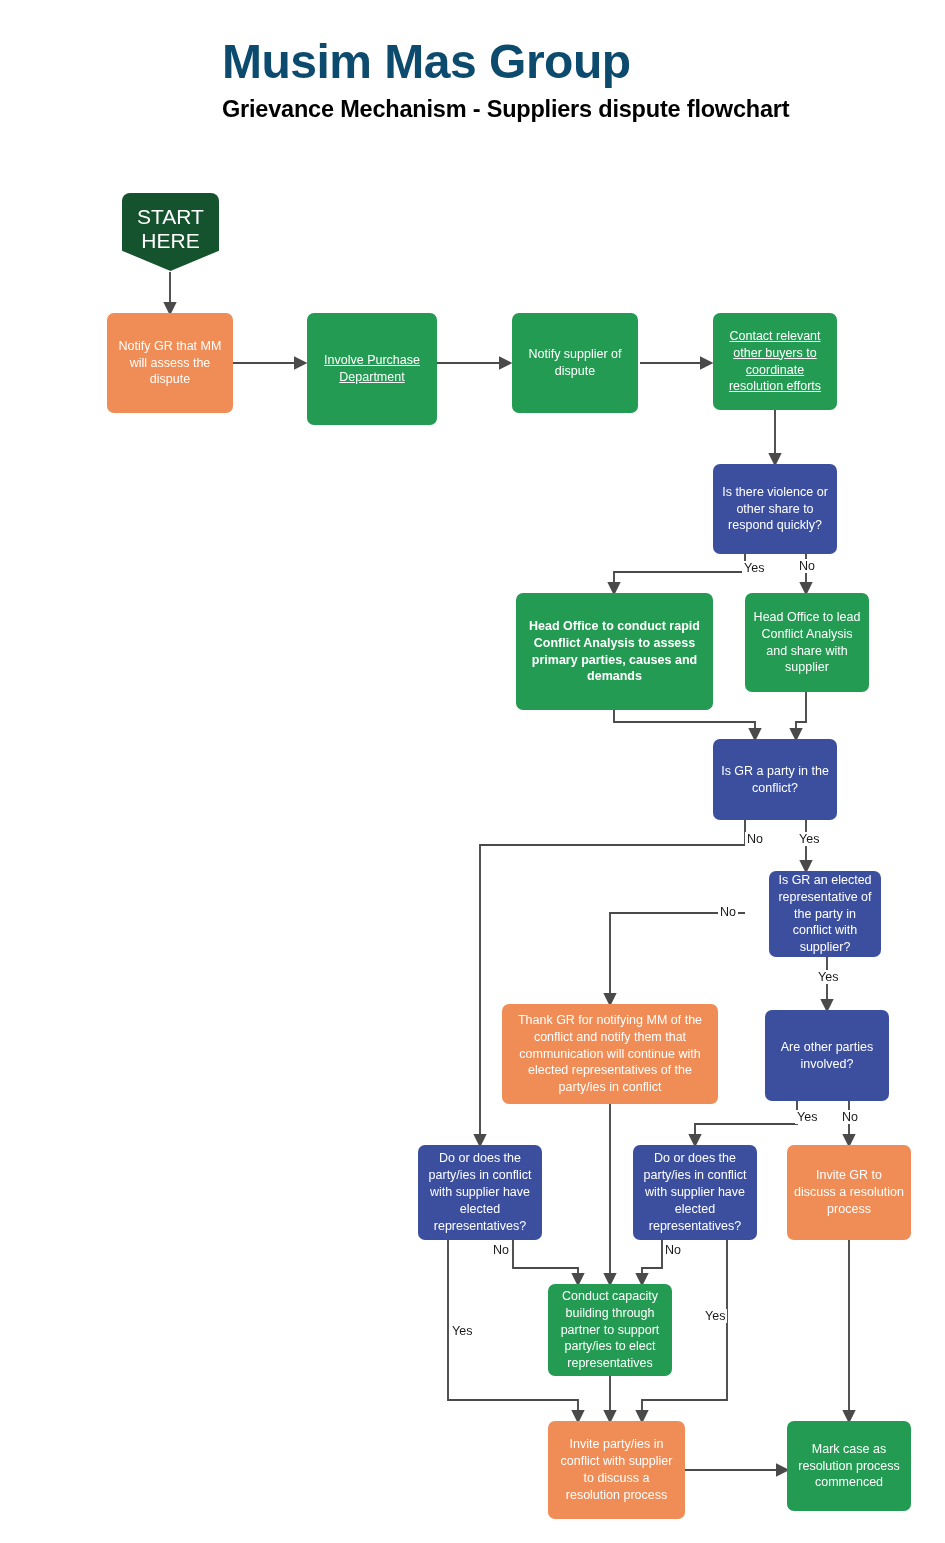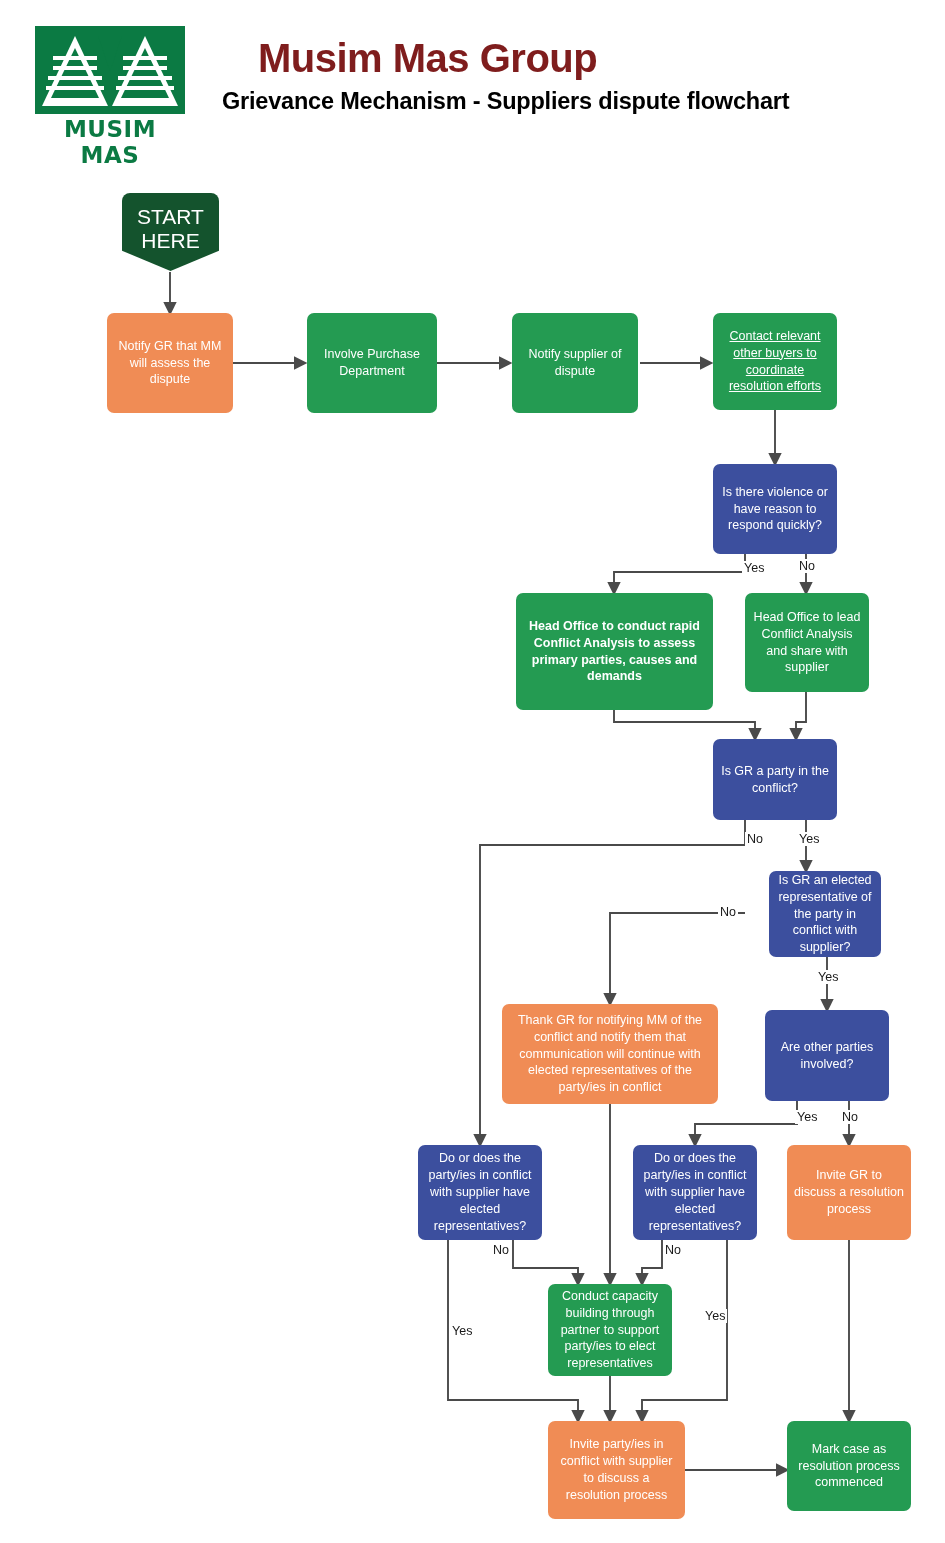--- a/index.html
+++ b/index.html
@@ -44,27 +44,26 @@
     font-weight: bold;
     letter-spacing: 0.5px;
     color: #0B7A43;
     font-family: "DejaVu Sans", sans-serif;
   }
   #title-block {
     position: absolute;
     left: 222px; top: 38px;
   }
   #main-title {
-    font-size: 40px;
+    font-size: 48px;
     font-weight: bold;
     letter-spacing: -0.5px;
-    color: #7f1d1d;
+    color: #0c4a6e;
     line-height: 1.0;
     font-family: "Liberation Sans", sans-serif;
-    margin-left: 36px;
   }
   #sub-title {
     margin-top: 10px;
     font-size: 23.5px;
     font-weight: bold;
     letter-spacing: -0.2px;
     color: #000000;
     font-family: "Liberation Sans", sans-serif;
     text-align: center;
   }
@@ -127,42 +126,20 @@
     font-family: "Liberation Sans", sans-serif;
   }
 </style>
 </head>
 <body>
 
 <div id="page">
 
   <div id="header">
 
-    <div id="logo">
-      <svg id="logo-mark" viewBox="0 0 150 88">
-        <rect x="0" y="0" width="150" height="88" fill="#0B7A43"></rect>
-
-        <path d="M40 10 L73 80 L7 80 Z" fill="#ffffff"></path>
-        <path d="M40 22 L64 72 L16 72 Z" fill="#0B7A43"></path>
-        <rect x="18" y="30" width="44" height="4" fill="#ffffff"></rect>
-        <rect x="18" y="40" width="44" height="4" fill="#ffffff"></rect>
-        <rect x="13" y="50" width="54" height="4" fill="#ffffff"></rect>
-        <rect x="11" y="60" width="58" height="4" fill="#ffffff"></rect>
-
-        <path d="M110 10 L143 80 L77 80 Z" fill="#ffffff"></path>
-        <path d="M110 22 L134 72 L86 72 Z" fill="#0B7A43"></path>
-        <rect x="88" y="30" width="44" height="4" fill="#ffffff"></rect>
-        <rect x="88" y="40" width="44" height="4" fill="#ffffff"></rect>
-        <rect x="83" y="50" width="54" height="4" fill="#ffffff"></rect>
-        <rect x="81" y="60" width="58" height="4" fill="#ffffff"></rect>
-
-        <path d="M63 10 L87 10 L75 45 Z" fill="#0B7A43"></path>
-      </svg>
-      <div id="logo-word">MUSIM MAS</div>
-    </div>
 
     <div id="title-block">
       <div id="main-title">Musim Mas Group</div>
       <div id="sub-title">Grievance Mechanism - Suppliers dispute flowchart</div>
     </div>
   </div>
 
   <div id="flow">
 
     <svg id="connectors" viewBox="0 0 945 1543">
@@ -221,27 +198,27 @@
       </g>
     </svg>
 
     <div id="start-here">
       <div>START</div>
       <div>HERE</div>
     </div>
 
     <div class="node orange" style="left:107px; top:313px; width:126px; height:100px;">Notify GR that MM will assess the dispute</div>
 
-    <div class="node green" style="left:307px; top:313px; width:130px; height:100px;">Involve Purchase Department</div>
+    <div class="node green" style="left:307px; top:313px; width:130px; height:112px;text-decoration:underline;">Involve Purchase Department</div>
 
     <div class="node green" style="left:512px; top:313px; width:126px; height:100px;">Notify supplier of dispute</div>
 
     <div class="node green" style="left:713px; top:313px; width:124px; height:97px;text-decoration:underline;">Contact relevant other buyers to coordinate resolution efforts</div>
 
-    <div class="node blue" style="left:713px; top:464px; width:124px; height:90px;">Is there violence or have reason to respond quickly?</div>
+    <div class="node blue" style="left:713px; top:464px; width:124px; height:90px;">Is there violence or other share to respond quickly?</div>
 
     <div class="node green" style="left:516px; top:593px; width:197px; height:117px;font-weight:bold;">Head Office to conduct rapid Conflict Analysis to assess primary parties, causes and demands</div>
 
     <div class="node green" style="left:745px; top:593px; width:124px; height:99px;">Head Office to lead Conflict Analysis and share with supplier</div>
 
     <div class="node blue" style="left:713px; top:739px; width:124px; height:81px;">Is GR a party in the conflict?</div>
 
     <div class="node blue" style="left:745px; top:871px; width:112px; height:86px;margin-left:24px;">Is GR an elected representative of the party in conflict with supplier?</div>
 
     <div class="node orange" style="left:502px; top:1004px; width:216px; height:100px;">Thank GR for notifying MM of the conflict and notify them that communication will continue with elected representatives of the party/ies in conflict</div>

